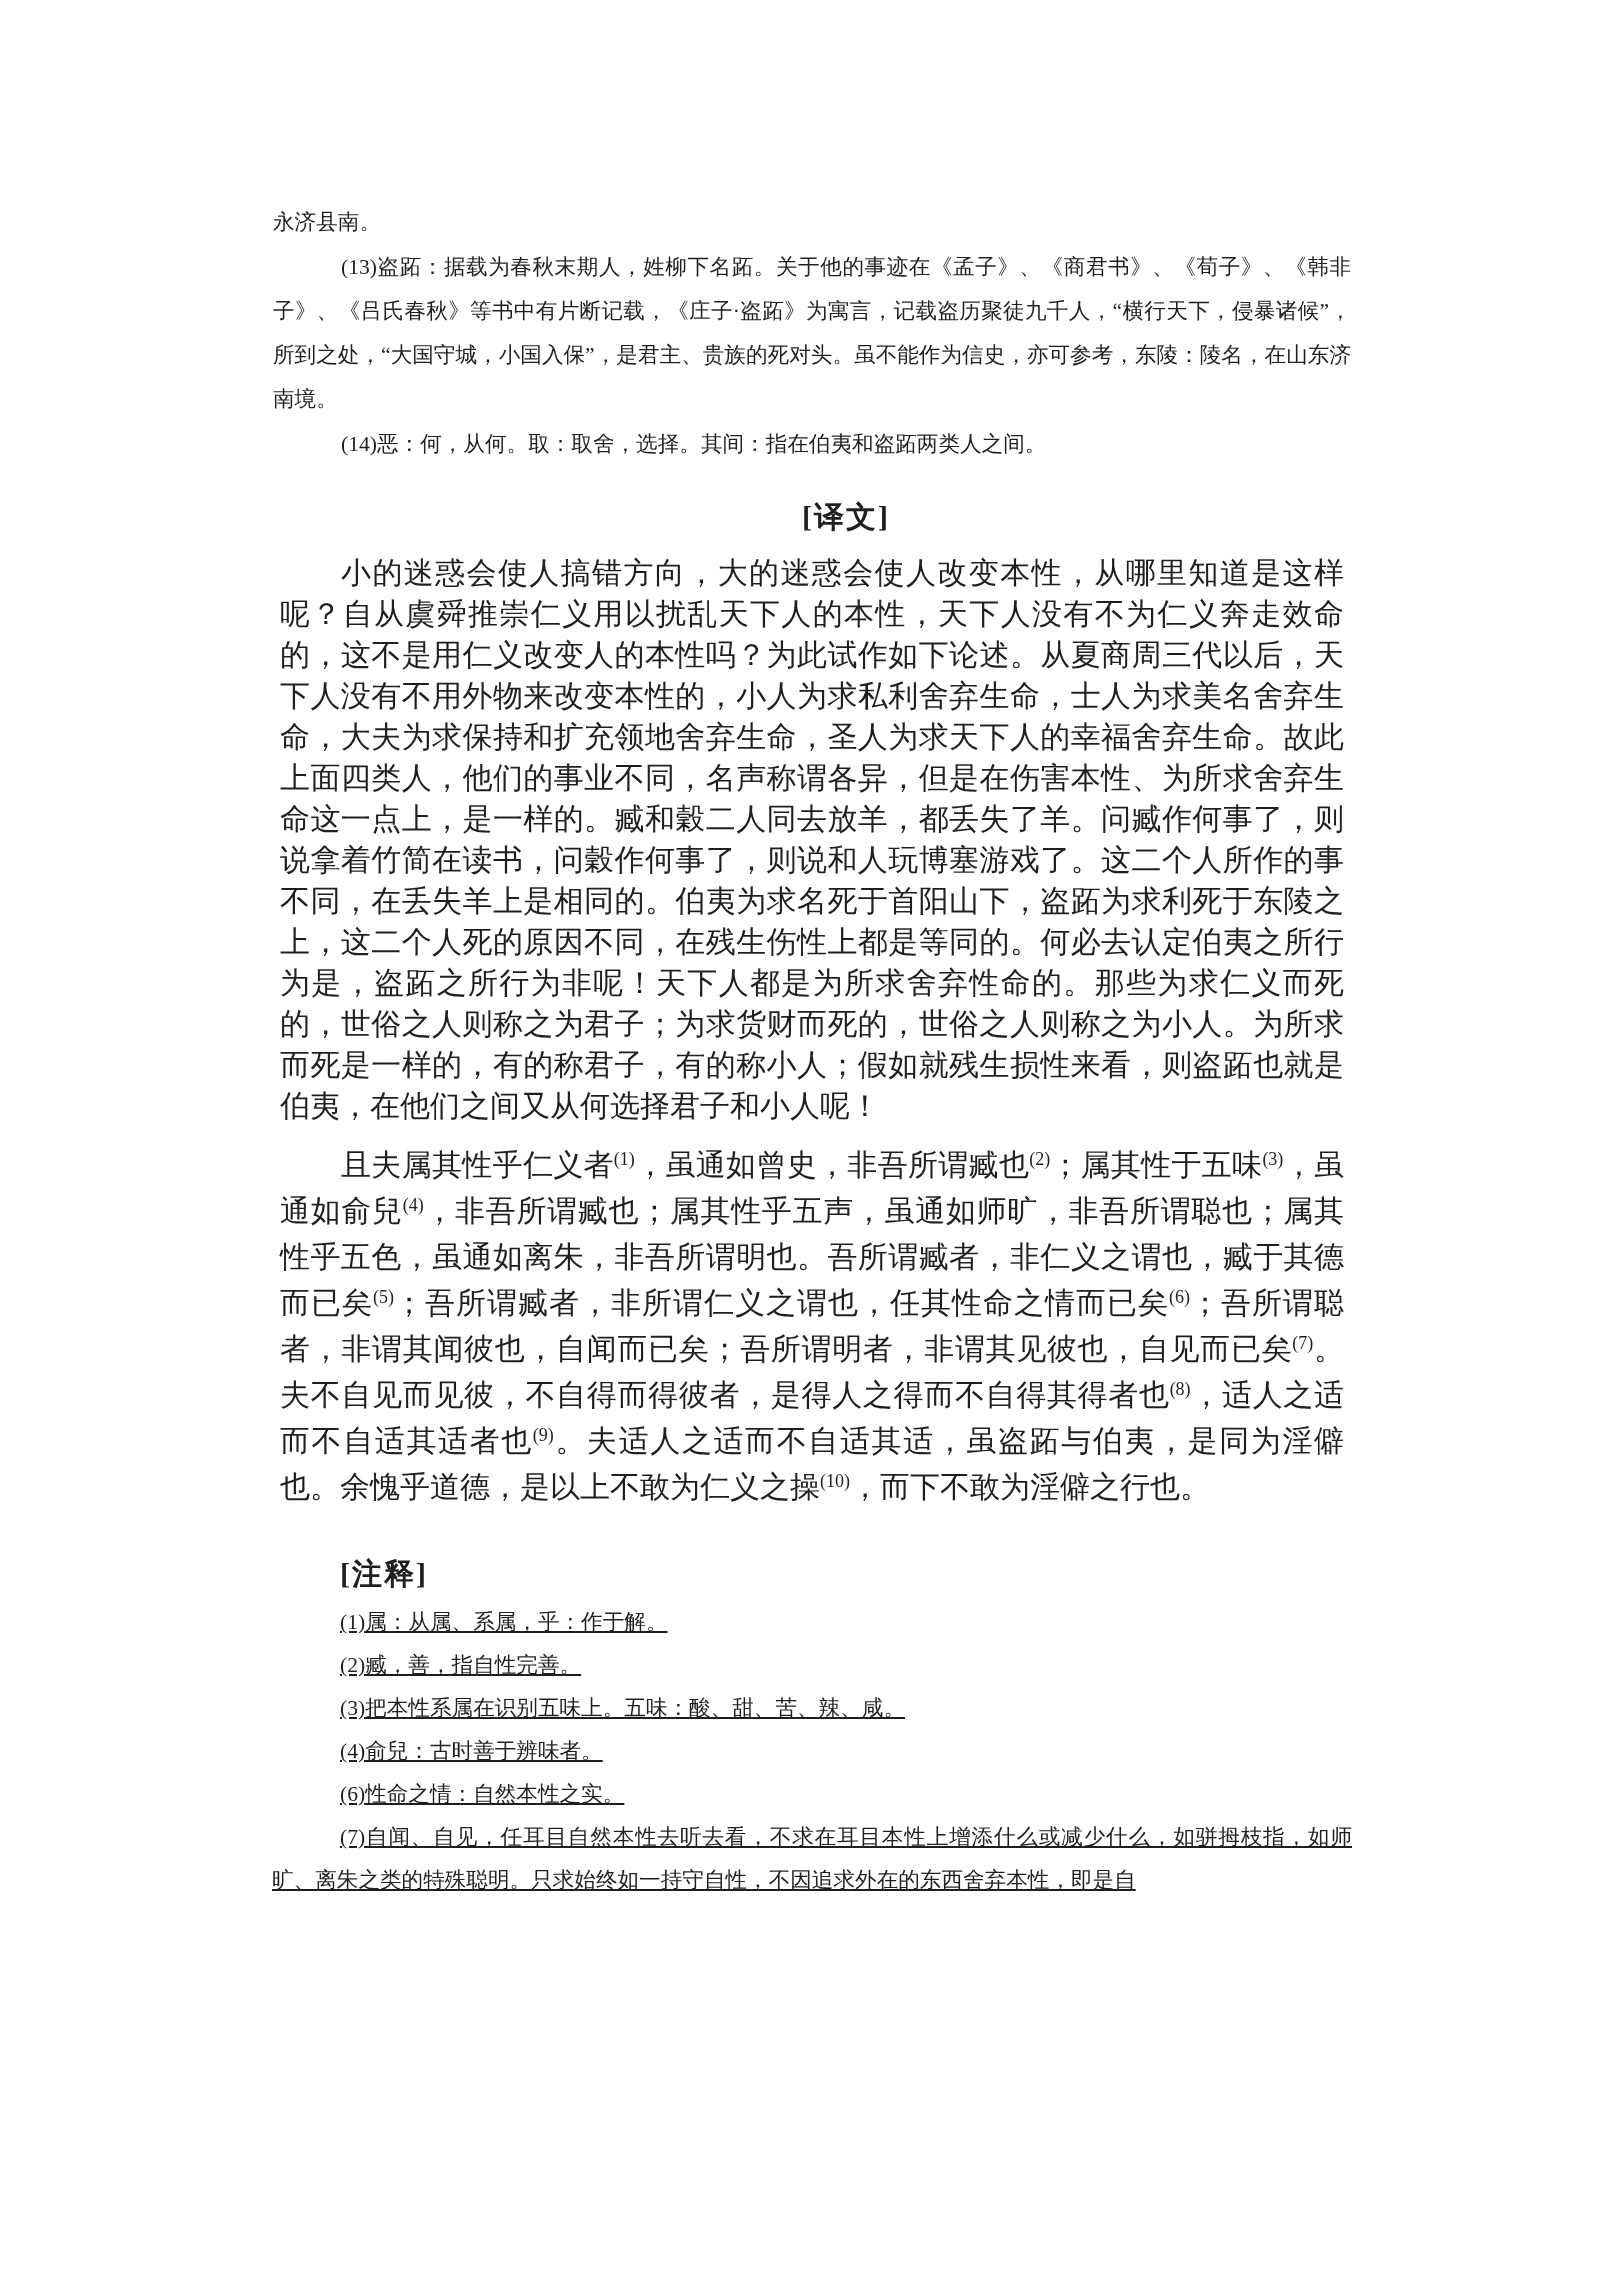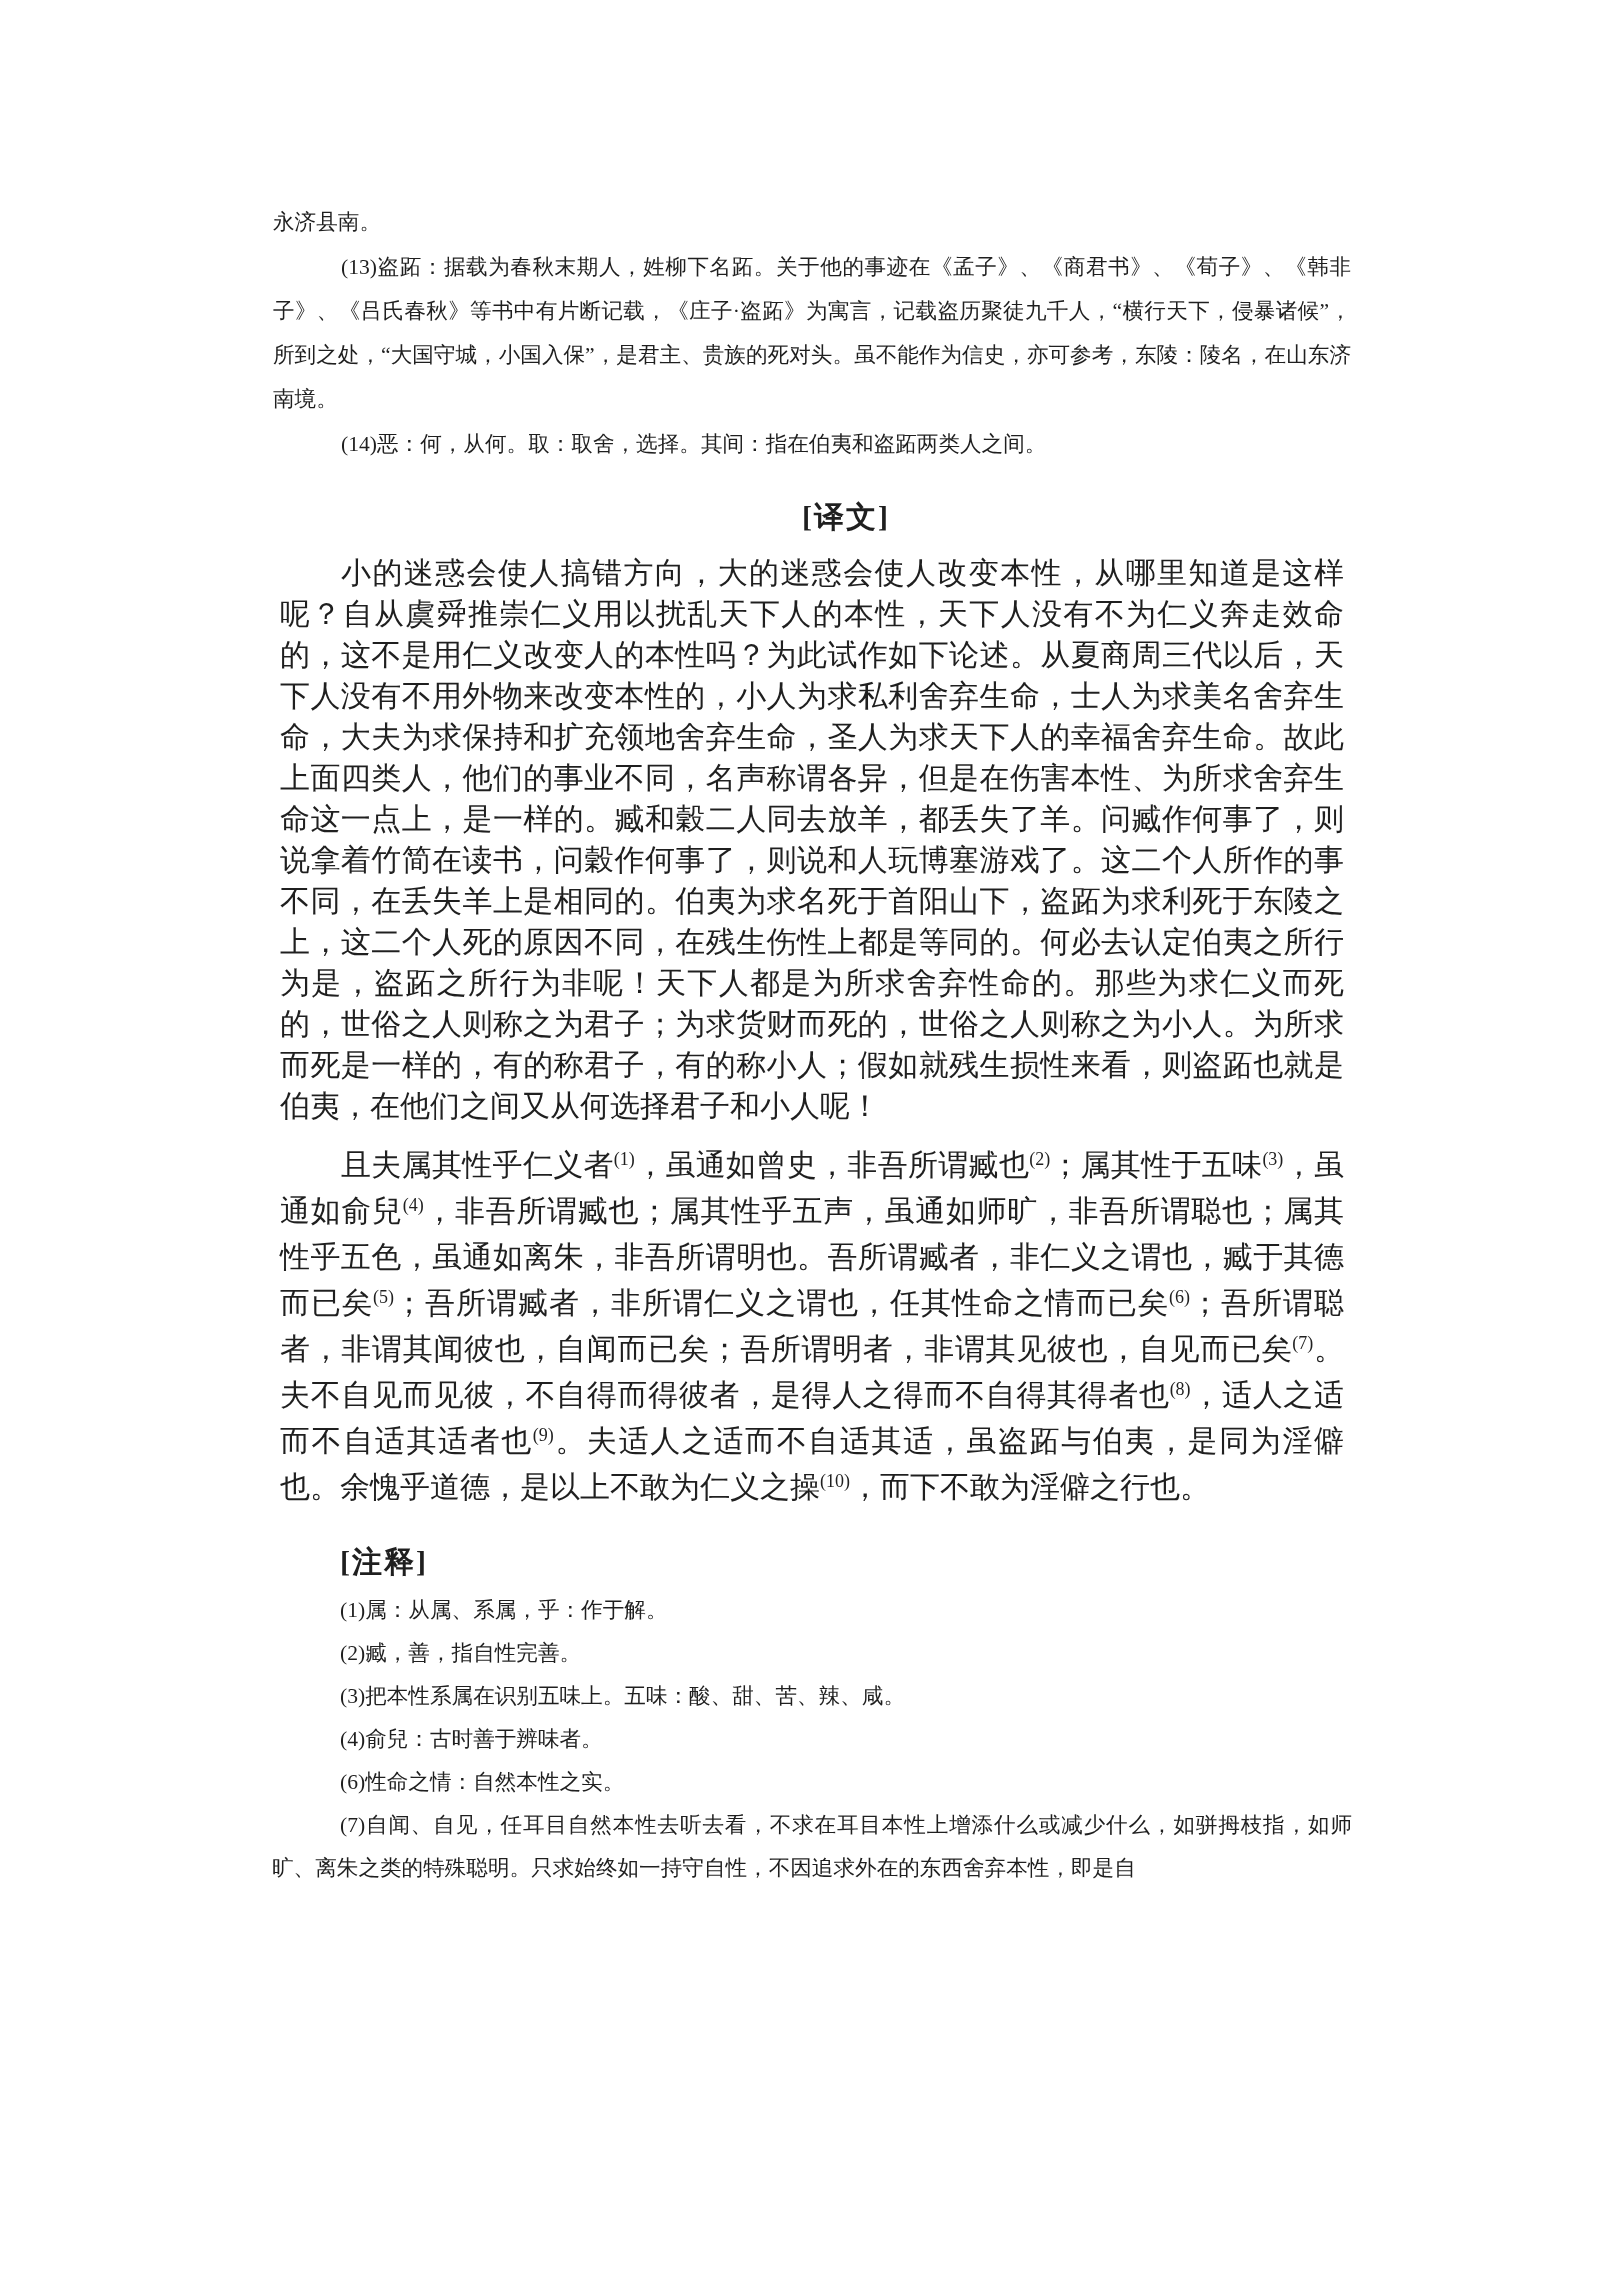--- a/index.html
+++ b/index.html
@@ -33,21 +33,21 @@
   .notes-top p.indented { text-indent: 68px; }
 
   .section-header {
     font-size: 30px;
     font-weight: bold;
     line-height: 39px;
     padding-left: 68px;
     letter-spacing: 2px;
   }
   .tr-header { margin-top: 31px; text-align: center; }
-  .anno-header { margin-top: 32px; }
+  .anno-header { margin-top: 44px; }
 
   .body-para {
     margin: 8px;
     font-size: 30px;
     text-indent: 61px;
     text-align: justify;
     text-justify: inter-ideograph;
   }
   .body-para.p1 { margin-top: 15.7px; line-height: 41px; }
   .body-para.p2 { margin-top: 16.7px; line-height: 46px; }
@@ -62,20 +62,21 @@
   .annotations {
     margin-top: 7.8px;
     font-size: 21.6px;
     line-height: 43px;
   }
   .annotations p {
     margin: 0;
     text-indent: 68px;
     text-align: justify;
     text-justify: inter-ideograph;
+    text-decoration: underline;
   }
 </style>
 </head>
 <body>
 
 <div class="page">
   <div class="content">
 
     <section class="notes-top">
       <p>永济县南。</p>

